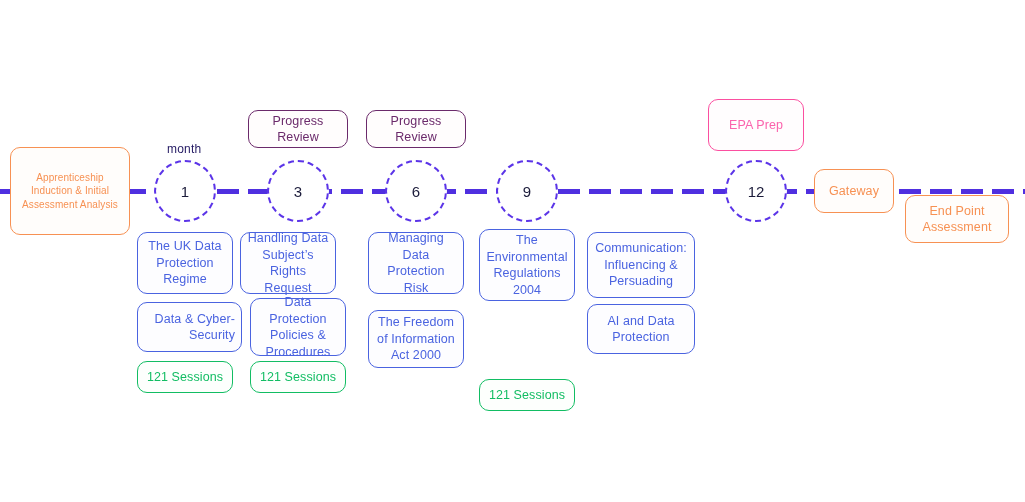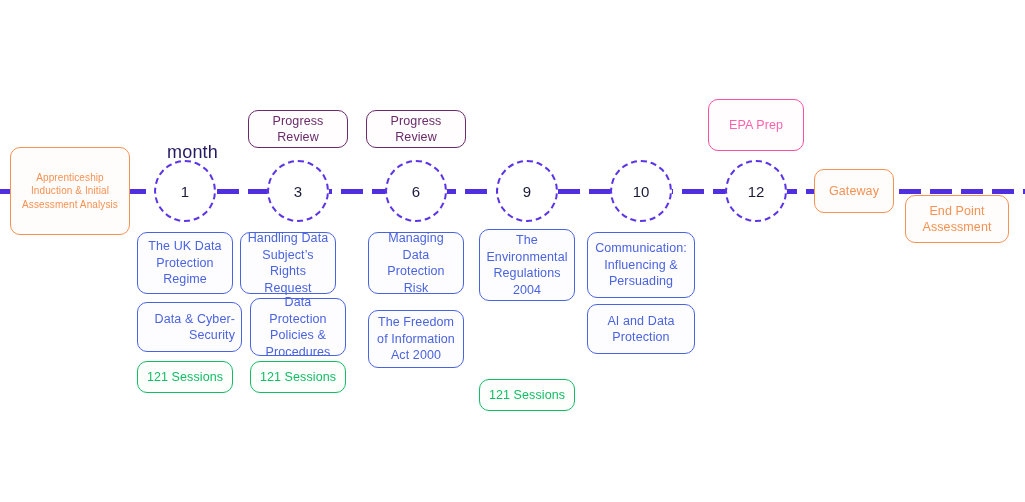--- a/index.html
+++ b/index.html
@@ -82,21 +82,21 @@
     align-items: center;
     justify-content: center;
     color: #1b1b3a;
     font-size: 15px;
     z-index: 3;
   }
 
   .month-label {
     position: absolute;
     color: #241a63;
-    font-size: 18px;
+    font-size: 12px;
     letter-spacing: .2px;
     z-index: 4;
   }
 
   
   .fs11 { font-size: 10px; }
   .fs12 { font-size: 12.5px; }
 </style>
 </head>
 <body>
@@ -135,21 +135,20 @@
 
   <div class="node blue fs12" style="left:368px; top:310px; width:96px; height:58px;">The Freedom of Information Act 2000</div>
 
   <div class="month-circle" style="left:496px; top:160px;">9</div>
 
   <div class="node blue fs12" style="left:479px; top:229px; width:96px; height:72px;">The Environmental Regulations 2004</div>
 
 
   <div class="node green fs12" style="left:479px; top:379px; width:96px; height:32px;">121 Sessions</div>
 
-  <div class="month-circle" style="left:610px; top:160px;">10</div>
 
   <div class="node blue fs12" style="left:587px; top:232px; width:108px; height:66px;">Communication: Influencing &amp; Persuading</div>
 
   <div class="node pink fs12" style="left:708px; top:99px; width:96px; height:52px; flex-direction:column;">EPA Prep</div>
 
   <div class="node blue fs12" style="left:587px; top:304px; width:108px; height:50px;">AI and Data Protection</div>
 
   <div class="month-circle" style="left:725px; top:160px;">12</div>
 
   <div class="node orange fs12" style="left:814px; top:169px; width:80px; height:44px;">Gateway</div>

